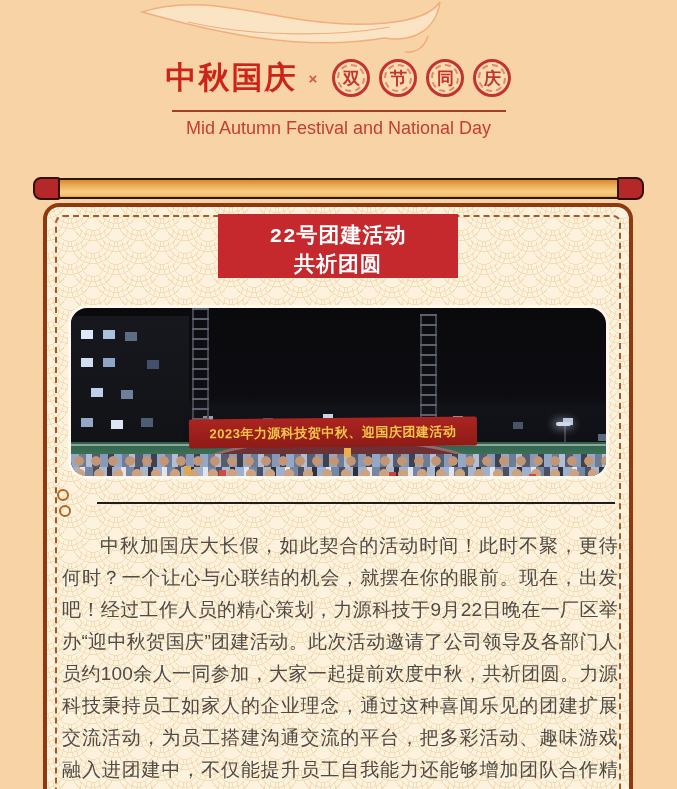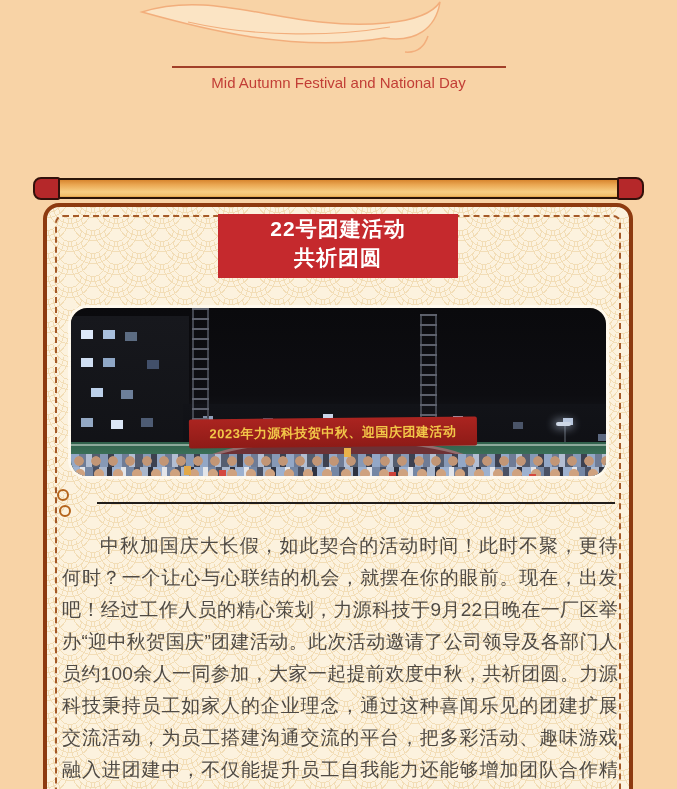--- a/index.html
+++ b/index.html
@@ -16,21 +16,21 @@
   .page-title{font-size:31px;font-weight:bold;color:#cc2418;letter-spacing:2px;margin:0;line-height:44px;}
   .times{font-size:15px;color:#d05844;font-weight:bold;margin:0 6px 0 2px;}
   .badge{
     position:relative;width:38px;height:38px;border-radius:50%;
     border:3px solid #c1342f;background:#fadcb0;box-sizing:border-box;
     display:flex;align-items:center;justify-content:center;flex:0 0 auto;
   }
   .badge::after{content:"";position:absolute;inset:2px;border:2px dashed #e08a76;border-radius:50%;}
   .badge-glyph{font-size:17px;font-weight:bold;color:#c1342f;line-height:1;z-index:1;}
   .title-underline{width:334px;height:2px;background:#a23f28;margin:10px auto 0;}
-  .page-subtitle{margin-top:6px;font-size:15px;color:#c23e36;}
+  .page-subtitle{margin-top:6px;font-size:18px;color:#c23e36;}
   
   .rod{position:absolute;left:33px;top:177px;width:611px;height:23px;display:flex;}
   .rod-cap{width:27px;background:#b5282a;border:2px solid #33110b;box-sizing:border-box;z-index:2;}
   .rod-cap.left{border-radius:8px 2px 2px 8px;}
   .rod-cap.right{border-radius:2px 8px 8px 2px;}
   .rod-bar{
     flex:1;margin:1px -3px;z-index:1;box-sizing:border-box;
     background:linear-gradient(180deg,#d8862f 0%,#eaa752 28%,#f8cf84 70%,#f3c06b 92%,#e0a149 100%);
     border:2px solid #2c1608;
   }
@@ -43,22 +43,23 @@
       radial-gradient(circle at 50% 0,rgba(0,0,0,0) 11px,#f2ddb6 11px 12px,rgba(0,0,0,0) 12px 16px,#f2ddb6 16px 17px,rgba(0,0,0,0) 17px 21px,#f2ddb6 21px 22px,rgba(0,0,0,0) 22px),
       radial-gradient(circle at 50% 0,rgba(0,0,0,0) 11px,#f2ddb6 11px 12px,rgba(0,0,0,0) 12px 16px,#f2ddb6 16px 17px,rgba(0,0,0,0) 17px 21px,#f2ddb6 21px 22px,rgba(0,0,0,0) 22px);
     background-size:46px 23px;
     background-position:0 0,23px 12px;
   }
   .dashed-inset{position:absolute;inset:8px;border:2px dashed #a55a28;border-radius:8px;pointer-events:none;}
   
   .event-banner{
     position:relative;z-index:3;width:240px;margin:7px auto 0;height:64px;
     background:#c5292d;color:#ffffff;text-align:center;
-    font-weight:bold;font-size:21px;line-height:29px;padding-top:0;box-sizing:border-box;
+    font-weight:bold;font-size:21px;line-height:29px;padding-top:8px;box-sizing:border-box;
     letter-spacing:1px;
+    font-family:Liberation Mono, monospace;
   }
   
   .photo{
     position:relative;z-index:2;width:535px;height:168px;margin:30px auto 0;
     border-radius:16px;overflow:hidden;
     background:linear-gradient(180deg,#0a0a0d 0%,#0d0d11 52%,#15161b 68%,#1a1b20 100%);
     box-shadow:0 0 0 3px rgba(255,250,240,.85);
   }
   .b-left{position:absolute;left:0;top:8px;width:118px;height:170px;background:linear-gradient(180deg,#17181d,#101115);}
   .b-left::before{
@@ -131,20 +132,36 @@
 </head>
 <body>
 
 <svg class="swoosh" width="330" height="62" viewBox="0 0 330 62">
   <path d="M14,16 C90,-8 160,36 258,27 C290,24 306,15 312,6 C308,32 288,47 256,42 C165,58 64,30 14,16 Z" fill="#fbe4c4" stroke="#f2ae7c" stroke-width="1.5"></path>
   <path d="M60,26 C130,42 210,40 262,31" fill="none" stroke="#f2ae7c" stroke-width="1.2"></path>
   <path d="M300,40 C296,52 288,57 277,56" fill="none" stroke="#f2ae7c" stroke-width="1.5"></path>
 </svg>
 
 <div class="header">
+  <div class="title-row">
+    <h1 class="page-title">中秋国庆</h1>
+    <span class="times">×</span>
+    <span class="badge">
+        <span class="badge-glyph">双</span>
+      </span>
+    <span class="badge">
+        <span class="badge-glyph">节</span>
+      </span>
+    <span class="badge">
+        <span class="badge-glyph">同</span>
+      </span>
+    <span class="badge">
+        <span class="badge-glyph">庆</span>
+      </span>
+  </div>
   <div class="title-underline"></div>
   <div class="page-subtitle">Mid Autumn Festival and National Day</div>
 </div>
 
 <div class="rod">
   <span class="rod-cap left"></span>
   <span class="rod-bar"></span>
   <span class="rod-cap right"></span>
 </div>
 

